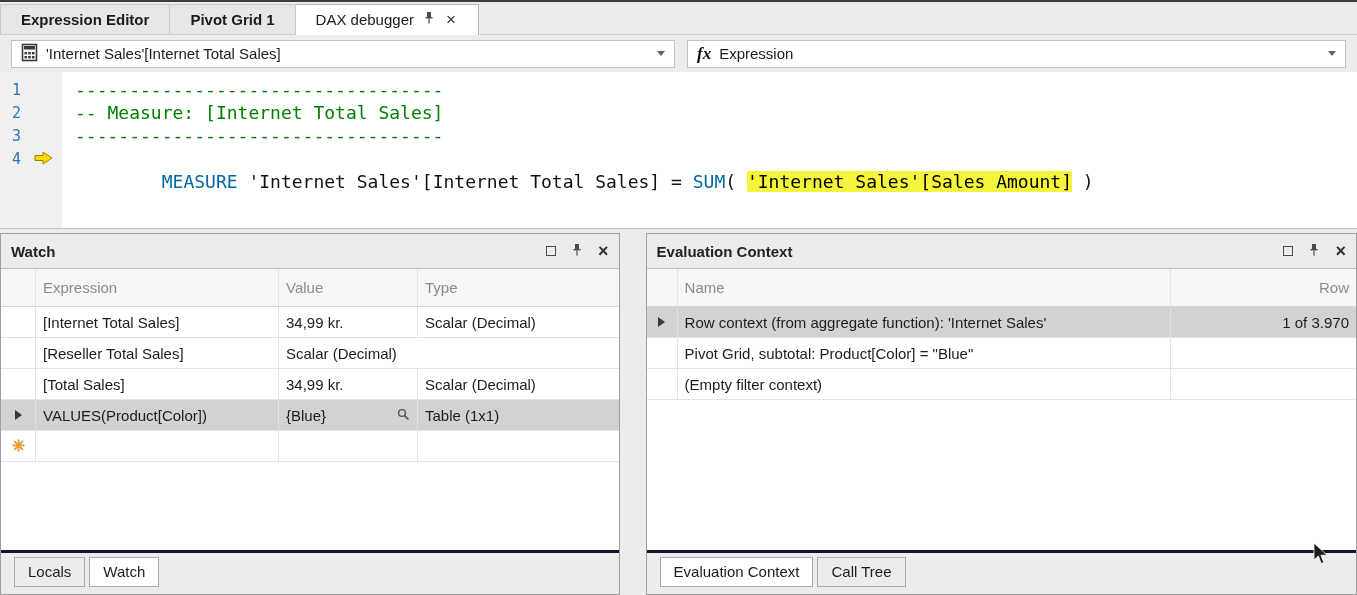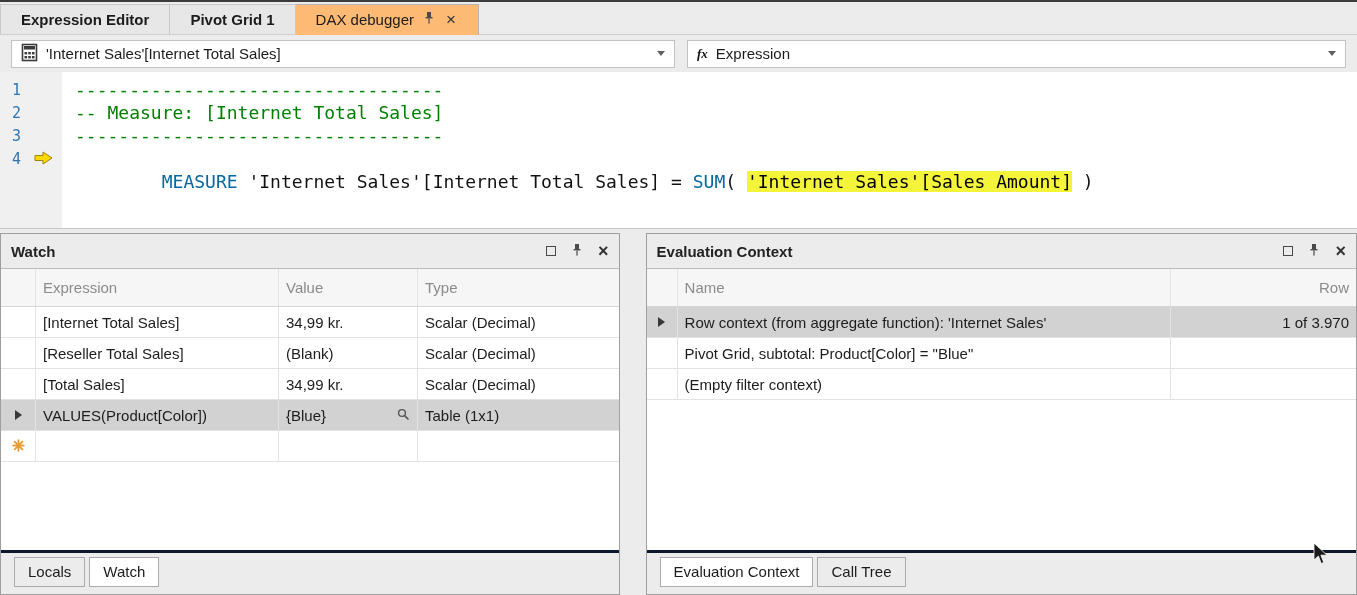--- a/index.html
+++ b/index.html
@@ -9,36 +9,36 @@
          display:flex; flex-direction:column; position:relative; }
 
   
   .doc-tabbar { height:33px; display:flex; align-items:stretch; background:#ececec;
                 border-bottom:1px solid #cfcfcf; }
   .doc-tab { margin-top:2px; display:flex; align-items:center; gap:9px; padding:0 20px;
              font-size:15px; background:#e7e7e7; border:1px solid #c9c9c9; border-bottom:none;
              cursor:default; white-space:nowrap; }
   .doc-tab + .doc-tab { border-left:none; }
   .doc-tab.bold { font-weight:bold; }
-  .doc-tab.active { background:#fdba74; border-color:#b5b5b5; margin-bottom:-1px; }
+  .doc-tab.active { background:#ffffff; border-color:#b5b5b5; margin-bottom:-1px; }
   .tab-close { font-size:17px; line-height:14px; color:#333; padding:0 2px; }
   .pin-svg { display:inline-block; }
 
   
   .combo-row { height:38px; display:flex; align-items:center; padding:0 11px; gap:12px;
                background:#ececec; }
   .combo { height:28px; background:#fff; border:1px solid #c2c2c2; display:flex;
            align-items:center; padding:0 9px; font-size:15px; }
   .measure-combo { flex:0 0 664px; }
   .expr-combo { flex:1; }
   .combo-text { margin-left:8px; white-space:nowrap; overflow:hidden; }
   .dd-arrow { margin-left:auto; width:0; height:0; border-left:4px solid transparent;
               border-right:4px solid transparent; border-top:5px solid #606060; }
   .fx-icon { font-family:"Liberation Serif", serif; font-style:italic; font-weight:bold;
-             font-size:13px; color:#111; }
+             font-size:17px; color:#111; }
 
   
   .editor { height:158px; background:#ffffff; display:flex; border-bottom:1px solid #c4c4c4; }
   .gutter { width:62px; background:#f0f0f0; padding-top:6px; }
   .gutter-line { height:23px; display:flex; align-items:center; padding-left:12px; position:relative; }
   .ln { font-family:"DejaVu Sans Mono","Liberation Mono",monospace; font-size:15px; color:#2e75b5; }
   .run-arrow { position:absolute; left:34px; top:4px; }
   .code { flex:1; padding:6px 0 0 13px; overflow:hidden; }
   .code-line { height:23px; line-height:23px; white-space:pre;
                font-family:"DejaVu Sans Mono","Liberation Mono",monospace; font-size:18px; }
@@ -216,23 +216,20 @@
           <div class="cell c-type">
               <span>Scalar (Decimal)</span>
             </div>
         </div>
 
         <div class="grid-row">
           <div class="cell c-gutter"></div>
           <div class="cell c-expr">
               <span>[Reseller Total Sales]</span>
             </div>
-          <div class="cell c-val">
-              <span>(Blank)</span>
-            </div>
           <div class="cell c-type">
               <span>Scalar (Decimal)</span>
             </div>
         </div>
 
         <div class="grid-row">
           <div class="cell c-gutter"></div>
           <div class="cell c-expr">
               <span>[Total Sales]</span>
             </div>

